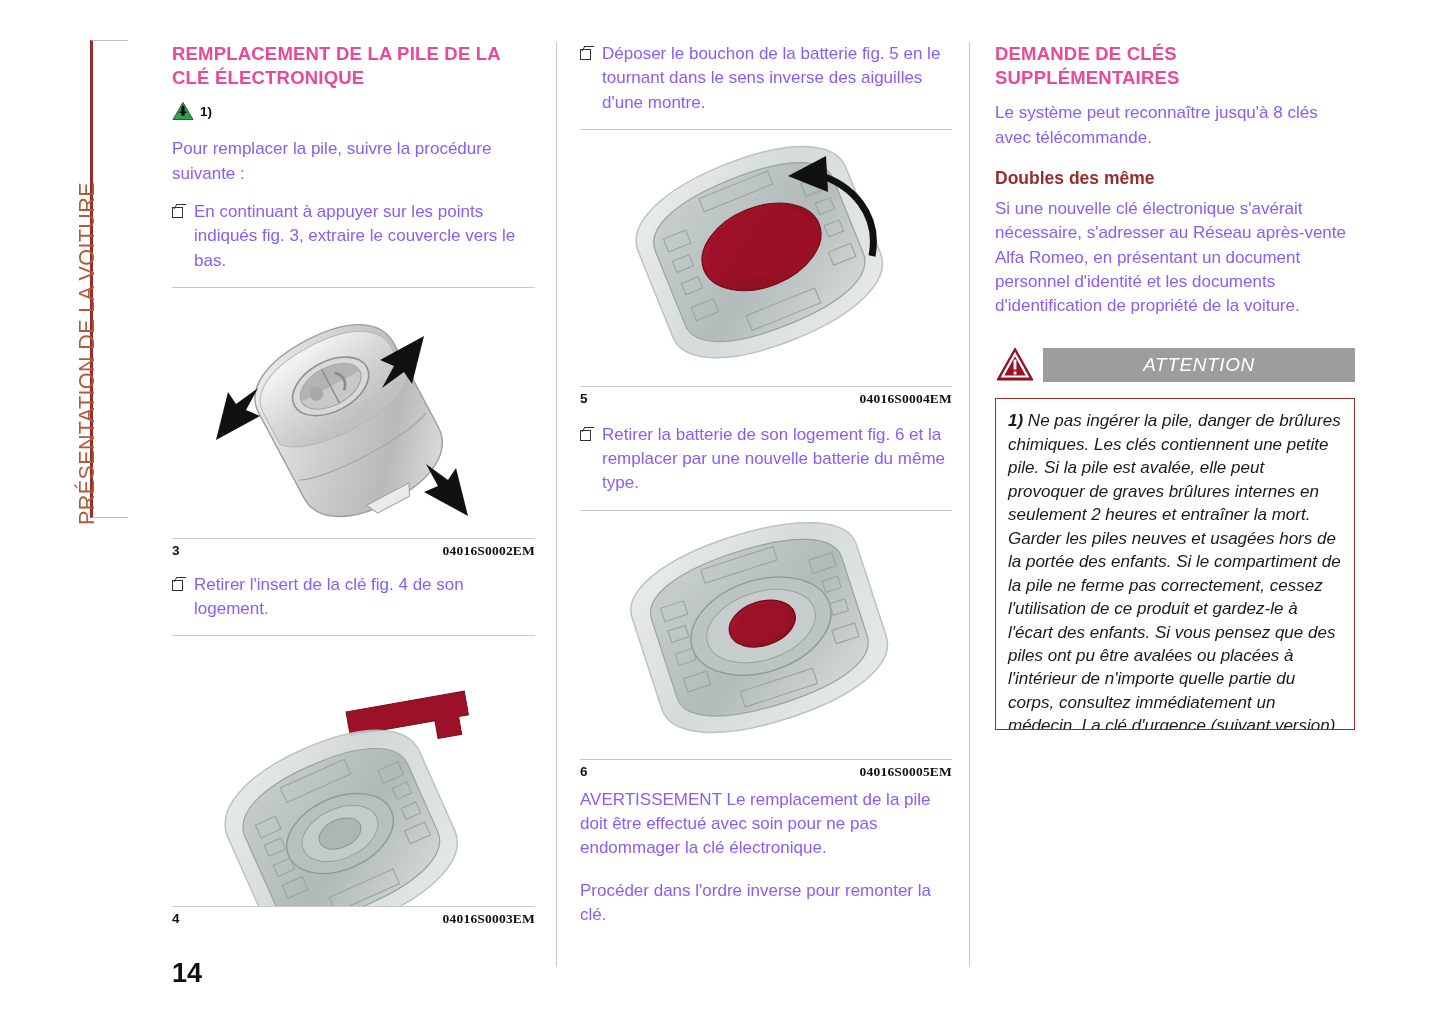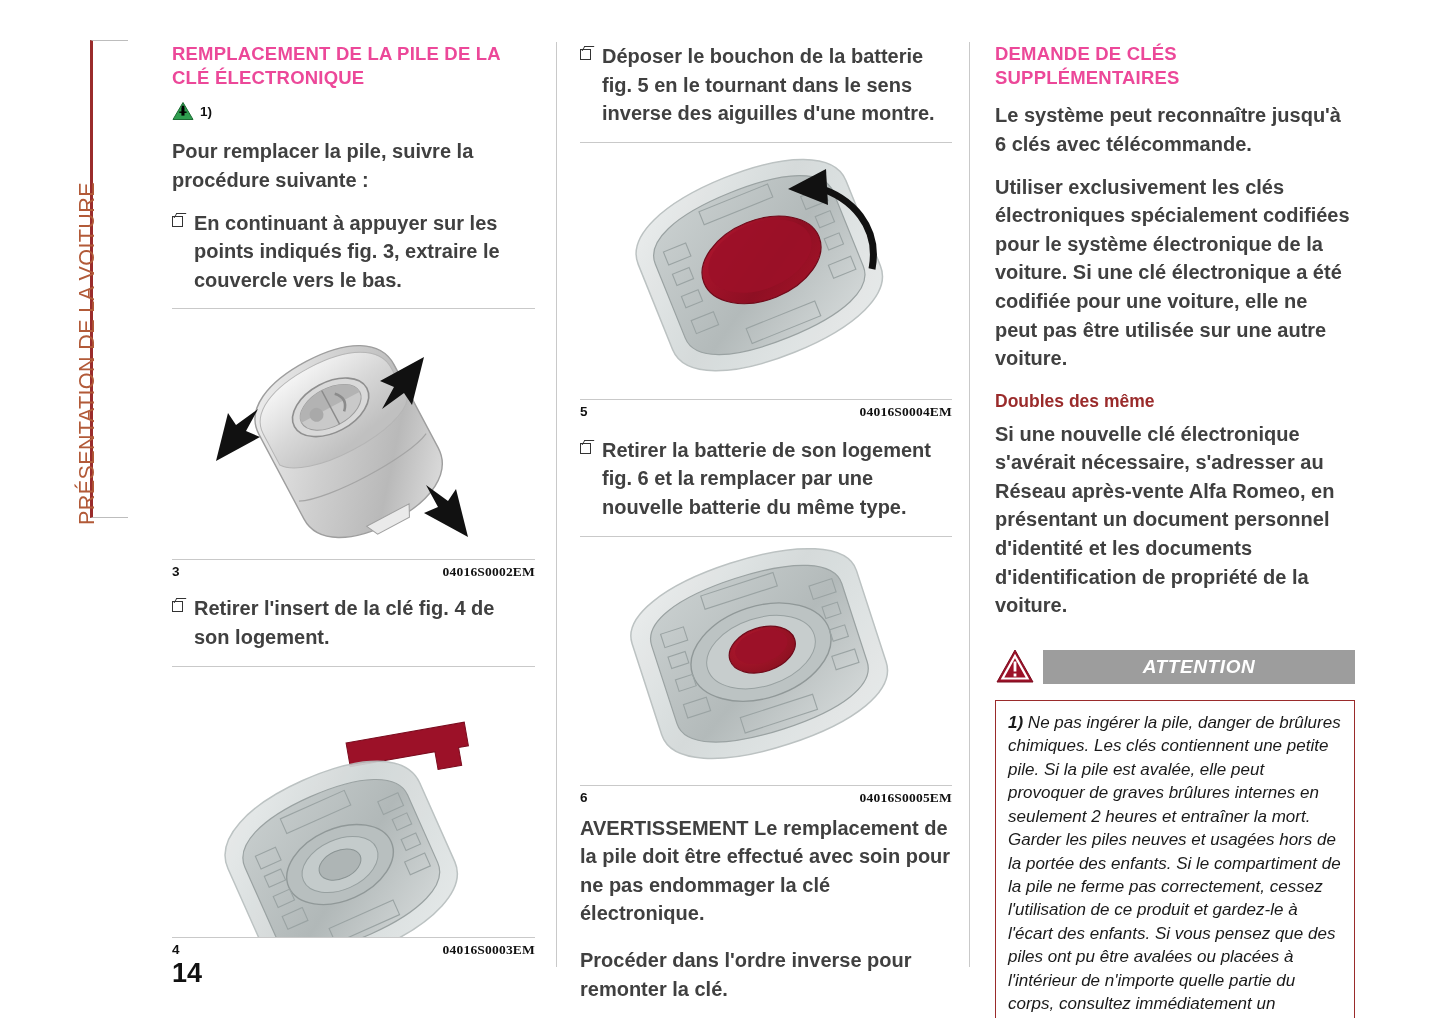--- a/index.html
+++ b/index.html
@@ -77,24 +77,23 @@
     text-transform: uppercase;
   }
   h3.sub-title {
     margin: 18px 0 8px 0;
     font-size: 17.5px;
     color: #9a2b2b;
     font-weight: bold;
   }
   p.body {
     margin: 0 0 14px 0;
-    font-size: 20px;
+    font-size: 17px;
     line-height: 1.43;
-    color: #404040;
-    font-weight: bold;
+    color: #8b5cf6;
   }
 
   .bullet { position: relative; padding-left: 22px; }
   .bullet .sq {
     position: absolute;
     left: 0; top: 7px;
     width: 11px; height: 11px;
     border: 1.6px solid #333;
   }
   .bullet .sq::after {
@@ -140,21 +139,21 @@
     margin-right: 8px;
     flex: 0 0 auto;
   }
   .attention-band {
     flex: 1 1 auto;
     background: #9d9d9d;
     color: #fff;
     height: 34px;
     display: flex; align-items: center; justify-content: center;
     font-style: italic;
-    font-weight: bold;
+    font-weight: normal;
     font-size: 19px;
     letter-spacing: .6px;
   }
   .attention-box {
     margin-top: 12px;
     border: 1.4px solid #9a2b2b;
     padding: 10px 12px 8px 12px;
     height: 332px;
     overflow: hidden;
   }
@@ -440,22 +439,21 @@
     </div>
 
     <p class="body">AVERTISSEMENT Le remplacement de la pile doit être effectué avec soin pour ne pas endommager la clé électronique.</p>
     <p class="body" style="margin-top:18px">Procéder dans l'ordre inverse pour remonter la clé.</p>
   </div>
 
   <div class="col" id="col3">
 
     <h2 class="section-title">DEMANDE DE CLÉS SUPPLÉMENTAIRES</h2>
 
-    <p class="body">Le système peut reconnaître jusqu'à 6 clés avec télécommande.</p>
-    <p class="body">Utiliser exclusivement les clés électroniques spécialement codifiées pour le système électronique de la voiture. Si une clé électronique a été codifiée pour une voiture, elle ne peut pas être utilisée sur une autre voiture.</p>
+    <p class="body">Le système peut reconnaître jusqu'à 8 clés avec télécommande.</p>
 
     <h3 class="sub-title">Doubles des même</h3>
 
     <p class="body">Si une nouvelle clé électronique s'avérait nécessaire, s'adresser au Réseau après-vente Alfa Romeo, en présentant un document personnel d'identité et les documents d'identification de propriété de la voiture.</p>
 
     <div class="attention-bar">
       <span class="attention-icon">
         <svg width="40" height="40" viewBox="0 0 40 40">
           <polygon points="20,3 38,35 2,35" fill="#9c1128" stroke="#7b0c1f" stroke-width="1"></polygon>
           <polygon points="20,9 32.5,31.5 7.5,31.5" fill="none" stroke="#ffffff" stroke-width="2.2"></polygon>

